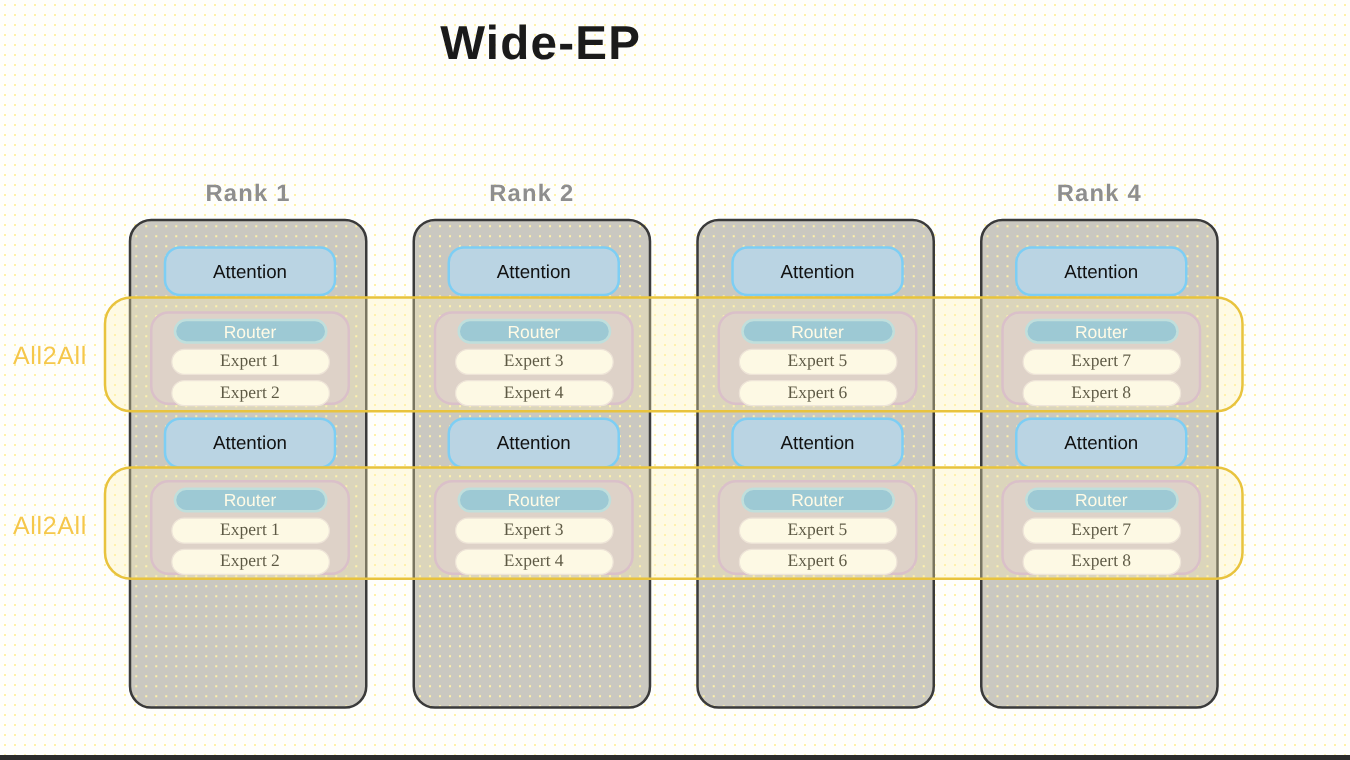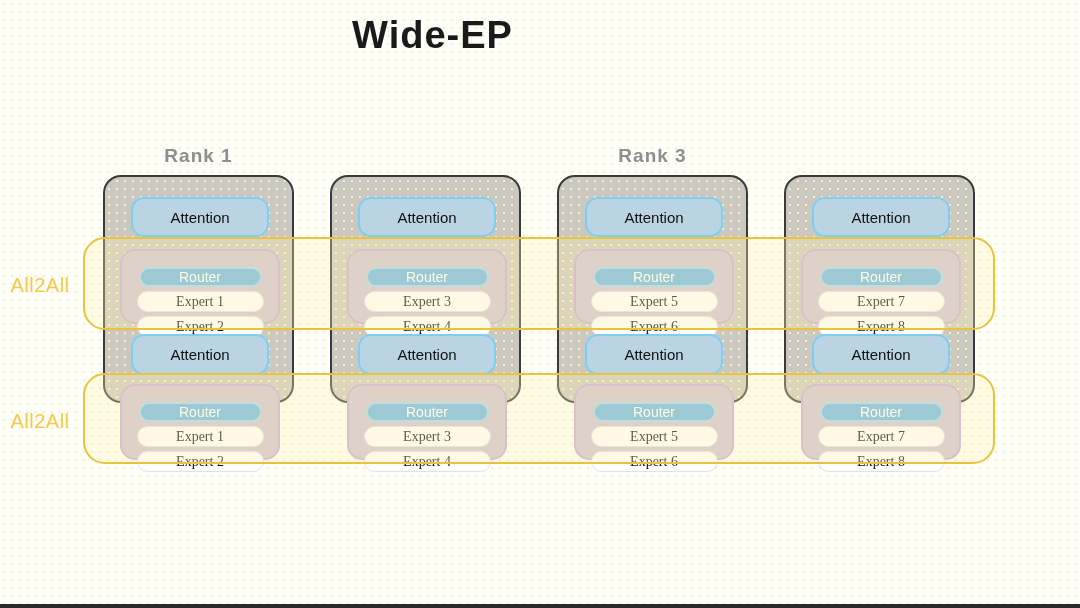--- a/index.html
+++ b/index.html
@@ -25,37 +25,37 @@
     font-size:38px;font-weight:bold;color:var(--title);letter-spacing:1px;
   }
   
   .rank{position:absolute;top:145px;width:191px;height:335px;z-index:1;}
   .rank.r0{left:103px}.rank.r1{left:330px}.rank.r2{left:557px}.rank.r3{left:784px}
   .rank-label{
     height:26px;text-align:center;font-size:19px;font-weight:bold;
     color:var(--rank-label);letter-spacing:1px;
   }
   .rank-body{
-    position:absolute;left:0;top:30px;width:191px;height:228px;
+    position:absolute;left:0;top:30px;width:191px;height:392px;
     background-color:var(--rank-fill);
     background-image:radial-gradient(circle,var(--dot) 0.9px,transparent 1.1px);
     background-size:8px 8px;
     border:2px solid var(--rank-border);border-radius:18px;
   }
   .attention{
     position:absolute;left:26px;width:138px;height:40px;
     background:var(--attention-fill);border:2.5px solid var(--attention-border);
     border-radius:13px;display:flex;align-items:center;justify-content:center;
     font-size:15px;color:var(--text);
   }
   .att1{top:20px}.att2{top:157px;height:41px}
   .moe{
     position:absolute;left:15px;width:160px;
     background:var(--moe-fill);border:2.5px solid var(--moe-border);border-radius:15px;
-    display:flex;flex-direction:column;align-items:center;gap:4px;padding-top:16px;
+    display:flex;flex-direction:column;align-items:center;gap:4px;padding-top:4px;
   }
   .moe1{top:72px;height:75px}.moe2{top:207px;height:76px}
   .router{
     width:123px;height:20px;flex:none;
     background:var(--router-fill);border:2px solid var(--router-border);border-radius:12px;
     display:flex;align-items:center;justify-content:center;
     font-size:14px;color:var(--router-text);
   }
   .expert{
     width:127px;height:21px;flex:none;
@@ -102,55 +102,56 @@
       <div class="attention att2">Attention</div>
       <div class="moe moe2">
         <div class="router">Router</div>
         <div class="expert">Expert 1</div>
         <div class="expert">Expert 2</div>
       </div>
     </div>
   </section>
 
   <section class="rank r1">
+    <div class="rank-label">Rank 2</div>
     <div class="rank-body">
       <div class="attention att1">Attention</div>
       <div class="moe moe1">
         <div class="router">Router</div>
         <div class="expert">Expert 3</div>
         <div class="expert">Expert 4</div>
       </div>
       <div class="attention att2">Attention</div>
       <div class="moe moe2">
         <div class="router">Router</div>
         <div class="expert">Expert 3</div>
         <div class="expert">Expert 4</div>
       </div>
     </div>
   </section>
 
   <section class="rank r2">
-    <div class="rank-label">Rank 3</div>
     <div class="rank-body">
       <div class="attention att1">Attention</div>
       <div class="moe moe1">
         <div class="router">Router</div>
         <div class="expert">Expert 5</div>
         <div class="expert">Expert 6</div>
       </div>
       <div class="attention att2">Attention</div>
       <div class="moe moe2">
         <div class="router">Router</div>
         <div class="expert">Expert 5</div>
         <div class="expert">Expert 6</div>
       </div>
     </div>
   </section>
 
   <section class="rank r3">
+    <div class="rank-label">Rank 4</div>
     <div class="rank-body">
       <div class="attention att1">Attention</div>
       <div class="moe moe1">
         <div class="router">Router</div>
         <div class="expert">Expert 7</div>
         <div class="expert">Expert 8</div>
       </div>
       <div class="attention att2">Attention</div>
       <div class="moe moe2">
         <div class="router">Router</div>

